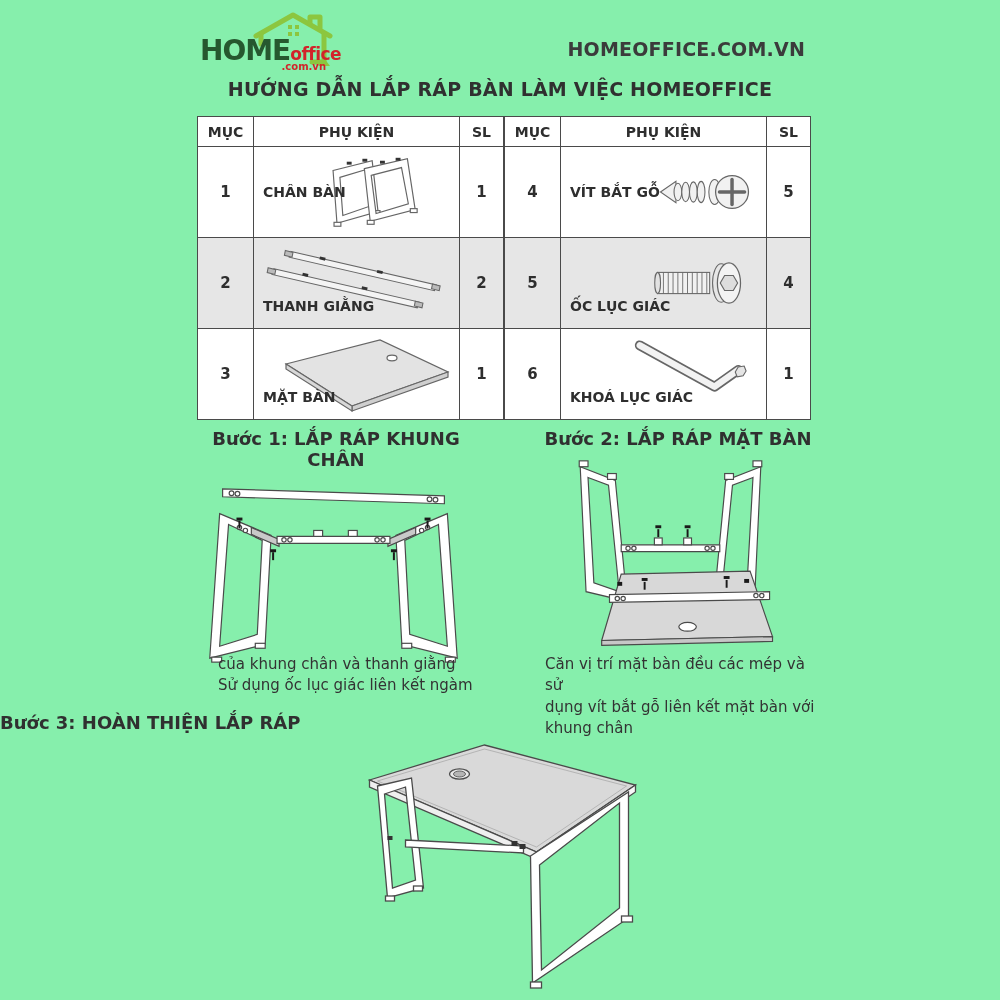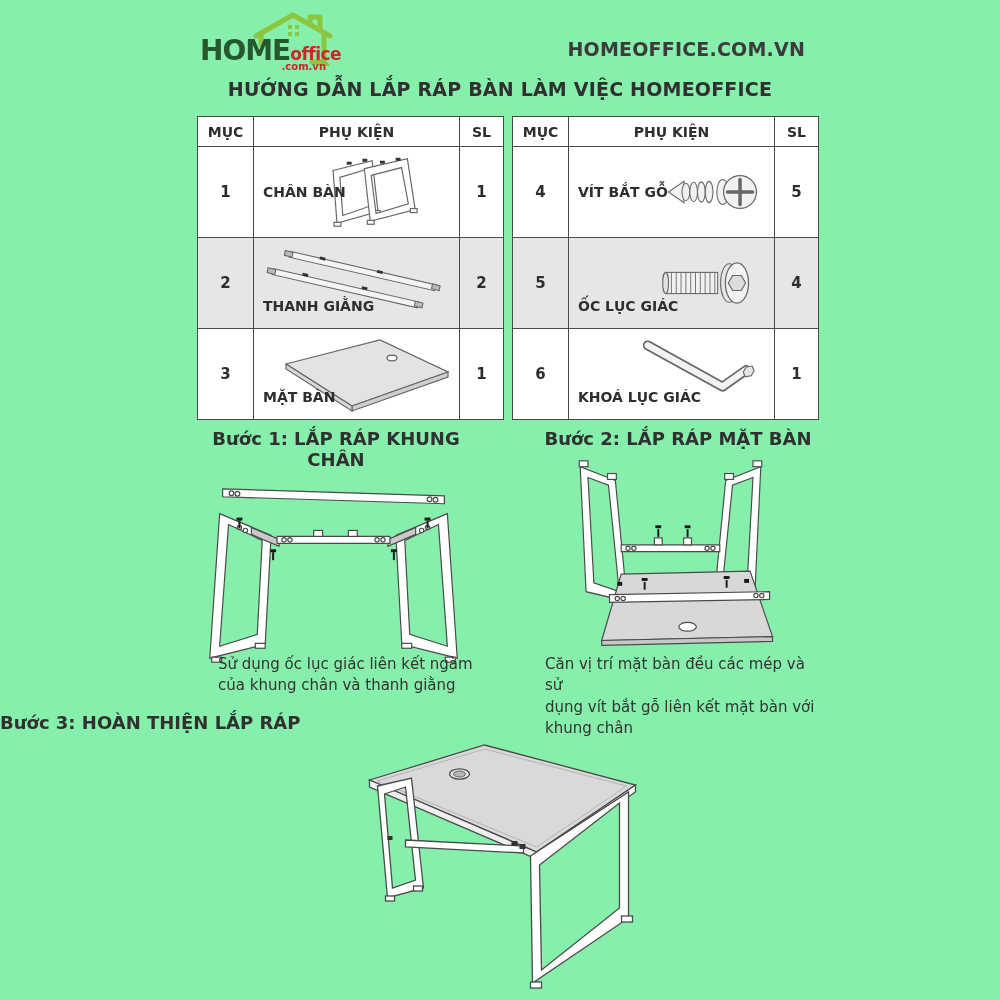--- a/index.html
+++ b/index.html
@@ -15,21 +15,21 @@
   .logo-text { position:absolute; left:0; top:24px; white-space:nowrap; }
   .logo-home { font-size:28px; font-weight:700; color:#26582F; letter-spacing:-1px; }
   .logo-office { font-size:17px; font-weight:700; color:#D2232A; letter-spacing:-0.5px; }
   .logo-domain { position:absolute; left:76px; top:51px; width:50px; text-align:right;
     font-size:10px; font-weight:700; color:#D2232A; }
   .site-url { position:absolute; right:195px; top:38px; font-size:19px; font-weight:700;
     color:#3b3b3b; letter-spacing:0.2px; }
   .title { position:absolute; left:0; right:0; top:78px; text-align:center;
     font-size:19px; font-weight:700; color:#303030; letter-spacing:0.2px; }
   
-  .tables { position:absolute; left:197px; top:116px; display:flex; gap:8px; }
+  .tables { position:absolute; left:197px; top:116px; display:flex; }
   table.parts-table { border-collapse:collapse; table-layout:fixed; width:306px; }
   table.parts-table th, table.parts-table td {
     border:1px solid #4a4a4a; padding:0; text-align:center; background:#fff;
   }
   table.parts-table th { height:30px; font-size:14px; font-weight:700; color:#2e2e2e; }
   table.parts-table td { height:91px; font-size:15px; font-weight:700; color:#2e2e2e; }
   col.c-muc { width:56px; } col.c-name { width:206px; } col.c-sl { width:44px; }
   tr.shaded th, tr.shaded td { background:#E6E6E6; }
   td.name-cell { position:relative; }
   .part-label { position:absolute; left:9px; font-size:14px; font-weight:700;
@@ -287,22 +287,22 @@
             <rect x="-1" y="3" width="2" height="8"></rect>
           </g>
         <g transform="translate(206,74)">
             <rect x="-3" y="0" width="6" height="3"></rect>
             <rect x="-1" y="3" width="2" height="8"></rect>
           </g>
       </g>
     </svg>
   </div>
   <div class="step-caption caption1">
+    <div>của khung chân và thanh giằng</div>
     <div>Sử dụng ốc lục giác liên kết ngàm</div>
-    <div>của khung chân và thanh giằng</div>
   </div>
 
   <div class="step-block step2-block">
     <div class="step-heading">Bước 2: LẮP RÁP MẶT BÀN</div>
     <svg class="step-diagram" width="285" height="205" viewBox="0 0 285 210">
       <g stroke="#4a4a4a" stroke-width="1.2" fill="#fff">
 
         <path fill-rule="evenodd" d="M50,12 L86,26 L98,150 L56,140 Z M58,23 L79,31 L90,140 L64,131 Z"></path>
         <rect x="49" y="6" width="9" height="6"></rect>
           <rect x="78" y="19" width="9" height="6"></rect>

